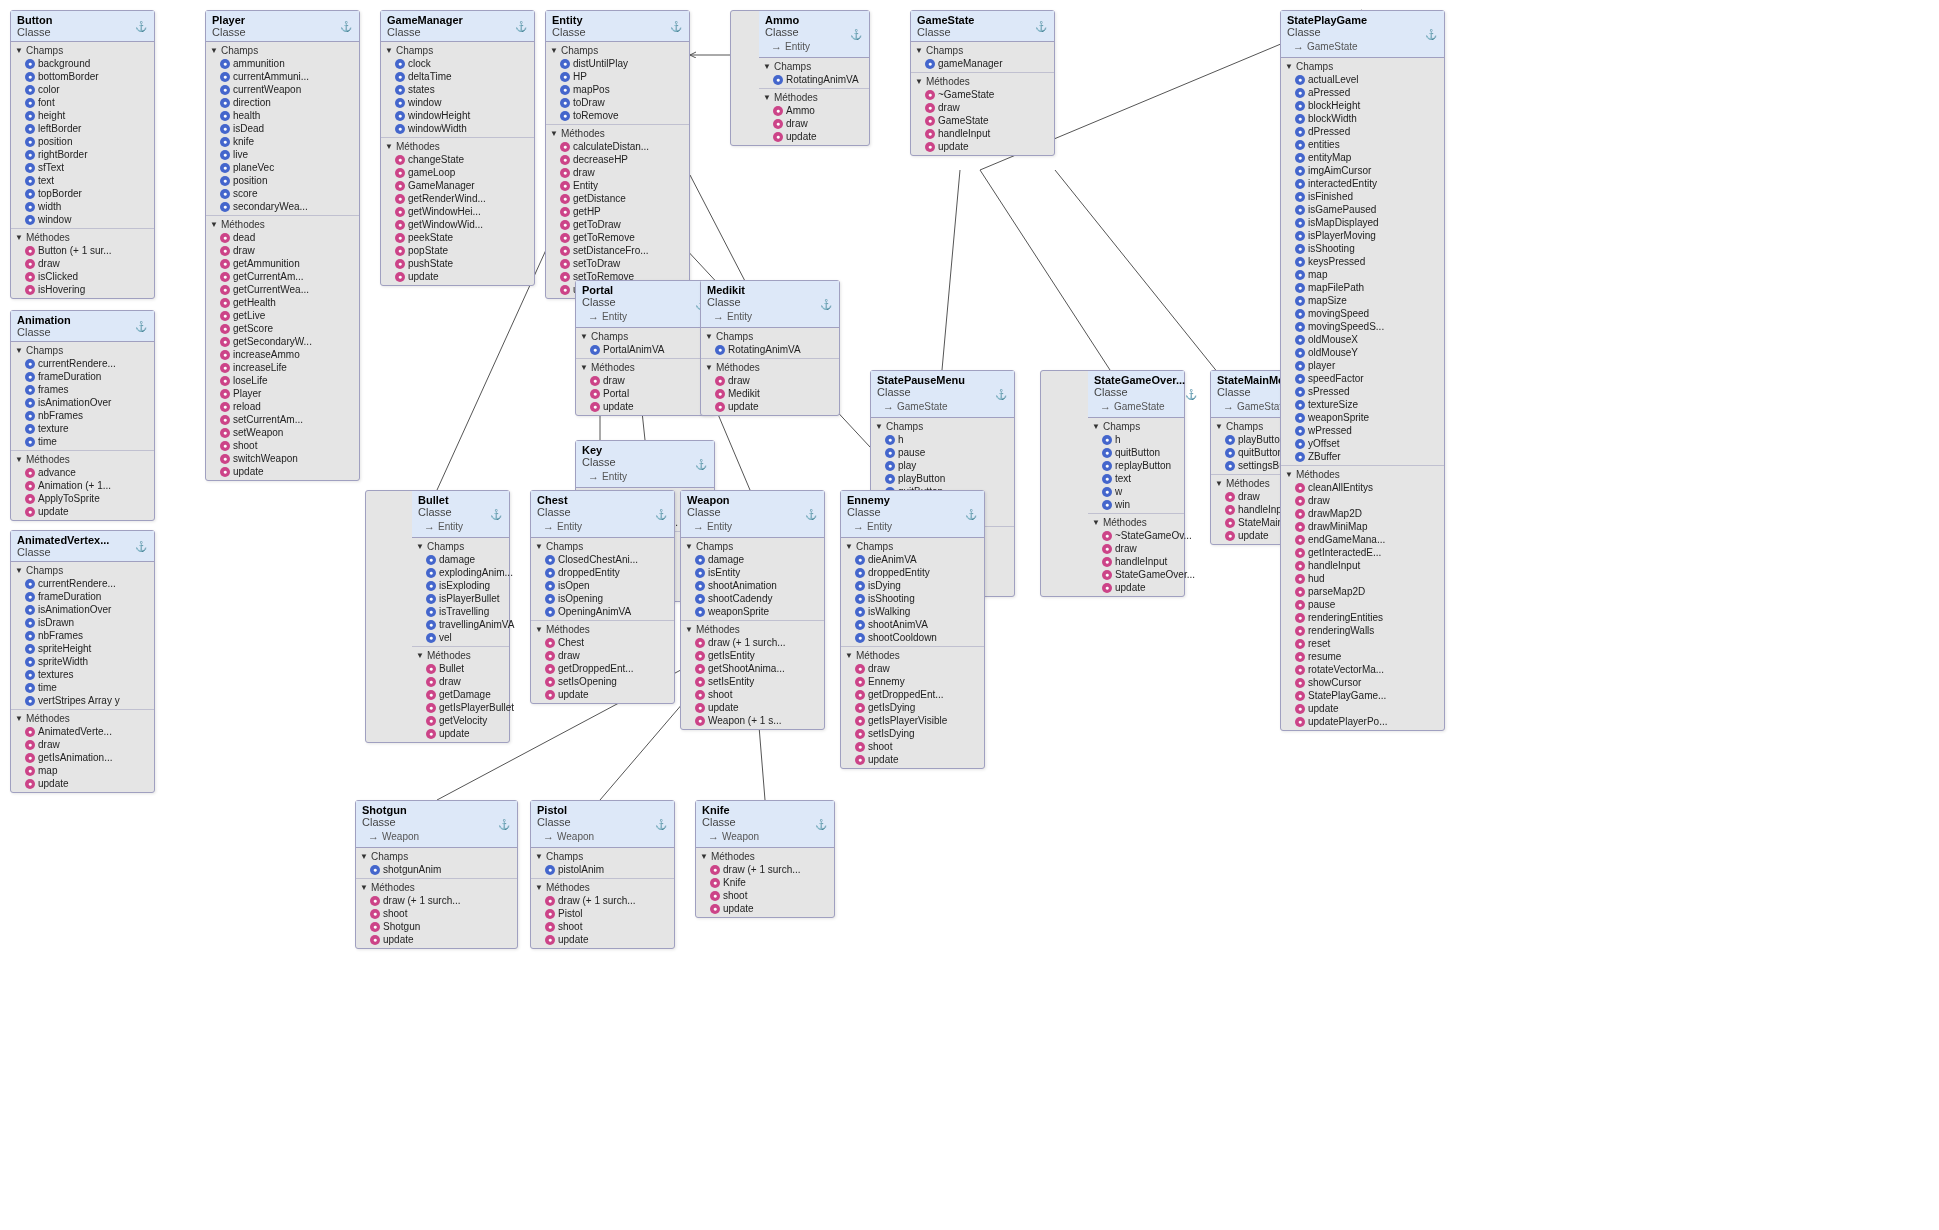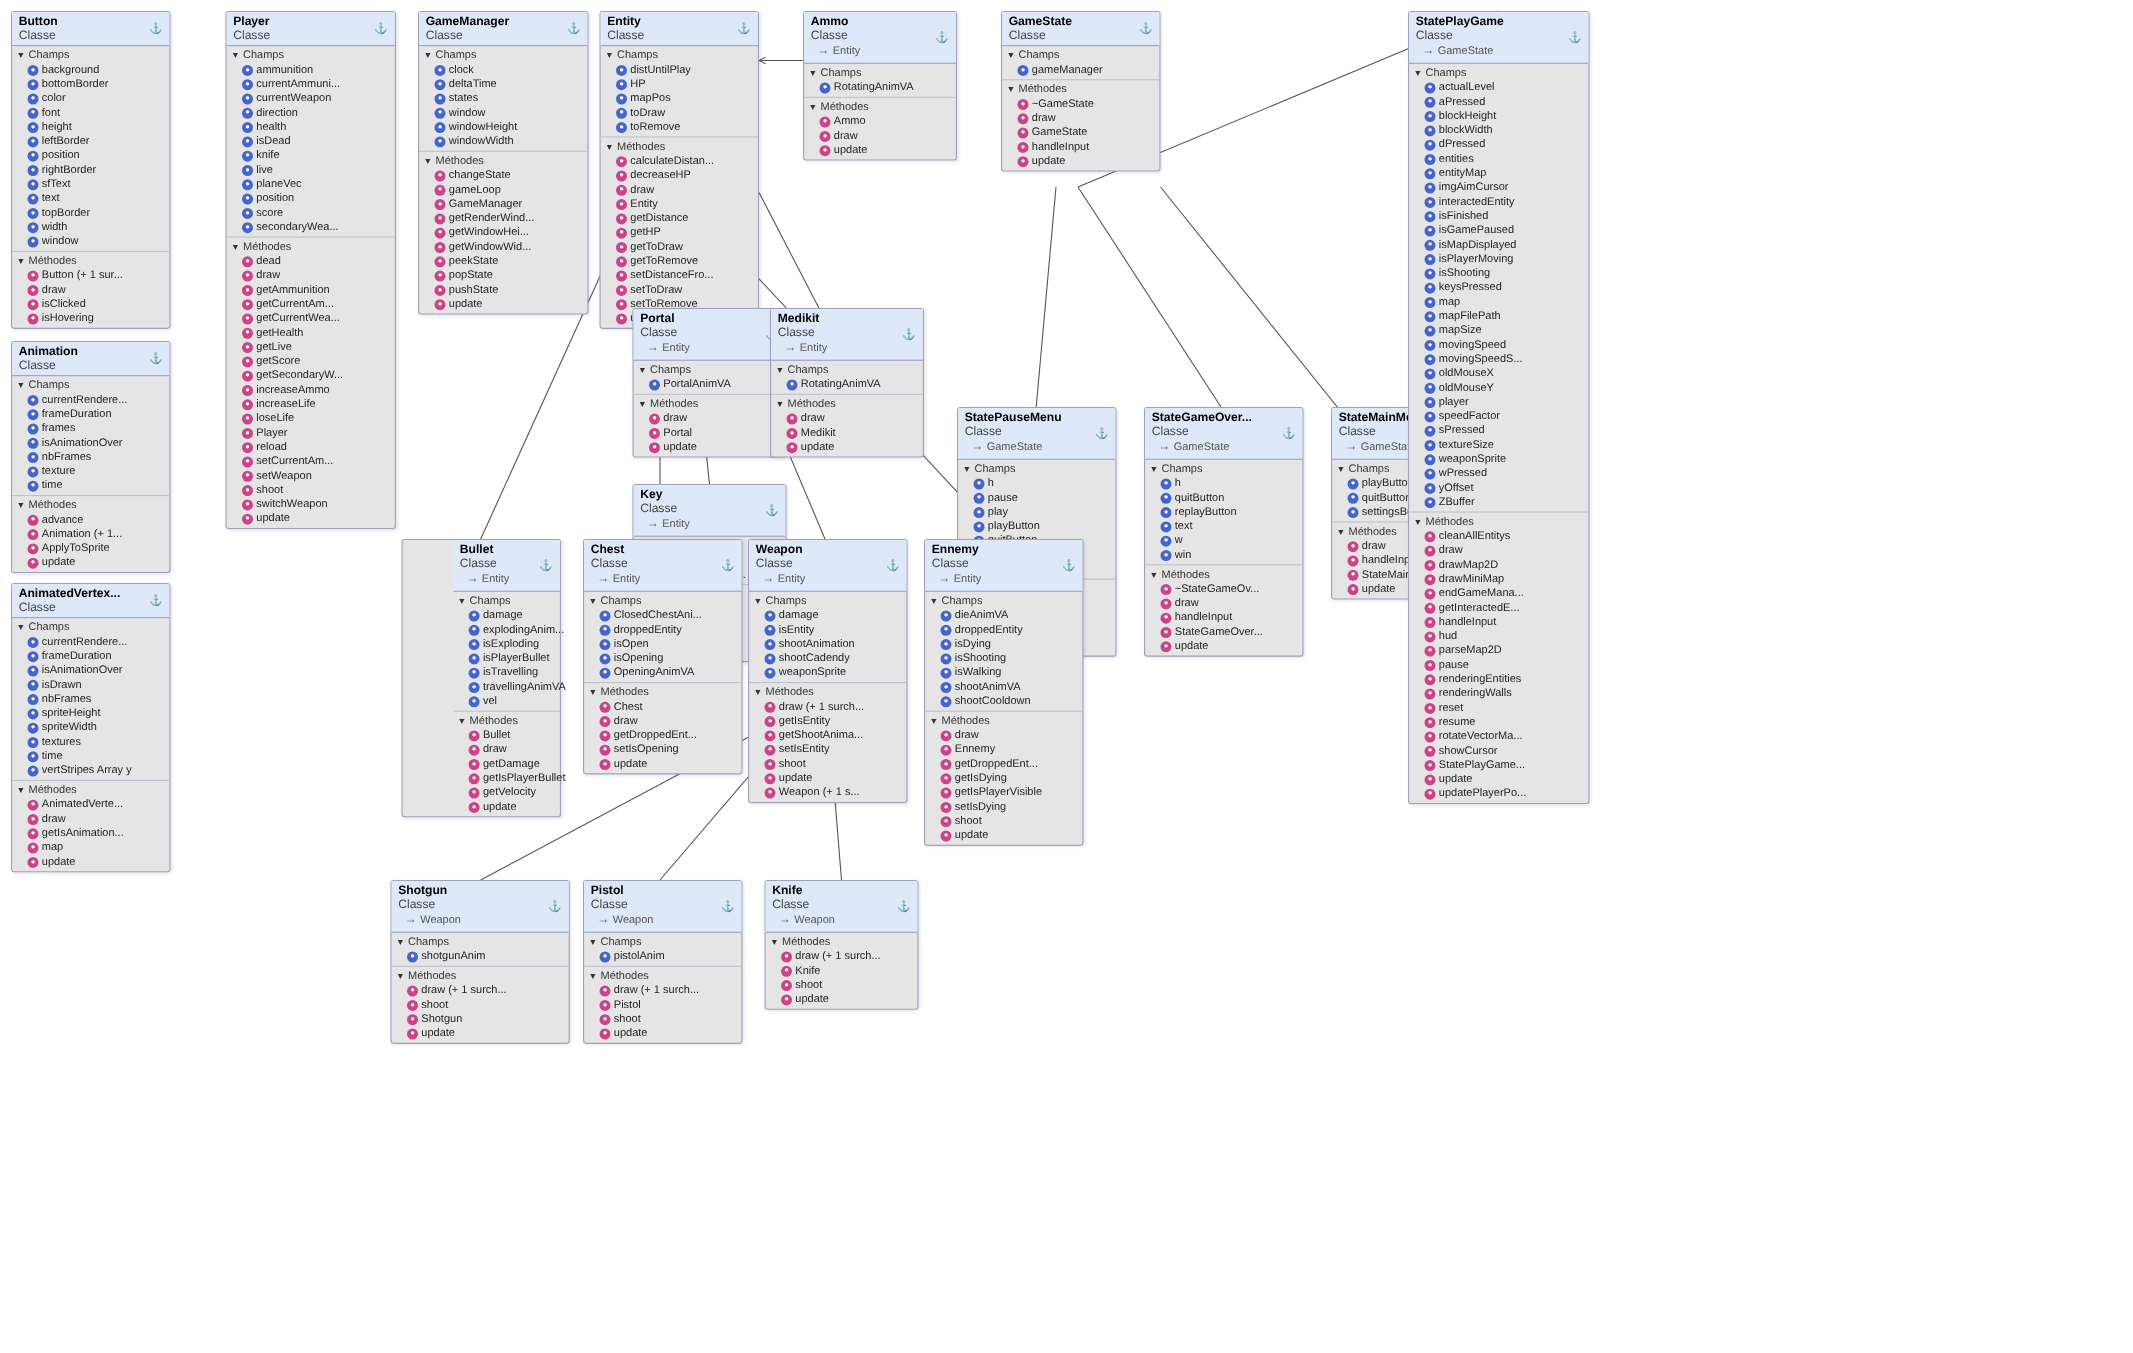--- a/index.html
+++ b/index.html
@@ -753,21 +753,21 @@
         <div class="uml-item">
           <span class="icon-circle icon-pink">●</span>
           <span>Key</span>
         </div>
         <div class="uml-item">
           <span class="icon-circle icon-pink">●</span>
           <span>update</span>
         </div>
       </div>
     </div>
-    <div class="uml-card" style="left: 730px; top: 10px; width: 140px;">
+    <div class="uml-card" style="left: 730px; top: 10px; width: 140px; padding-left: 28px;">
       <div class="uml-card-header">
     <div>
       <div class="card-title">Ammo</div>
       <div class="card-type">Classe</div>
       <div class="inheritance-label"><span style="font-size:11px">→</span> Entity</div>
     </div>
     <span class="anchor-icon">⚓</span>
   </div>
       <div class="uml-section">
         <div class="section-label"><span class="triangle">▼</span> Champs</div>
@@ -917,21 +917,21 @@
         <div class="uml-item">
           <span class="icon-circle icon-pink">●</span>
           <span>handleInput</span>
         </div>
         <div class="uml-item">
           <span class="icon-circle icon-pink">●</span>
           <span>StatePauseMenu</span>
         </div>
       </div>
     </div>
-    <div class="uml-card" style="left: 1040px; top: 370px; width: 145px;">
+    <div class="uml-card" style="left: 1040px; top: 370px; width: 145px; padding-left: 47px;">
       <div class="uml-card-header">
     <div>
       <div class="card-title">StateGameOver...</div>
       <div class="card-type">Classe</div>
       <div class="inheritance-label"><span style="font-size:11px">→</span> GameState</div>
     </div>
     <span class="anchor-icon">⚓</span>
   </div>
       <div class="uml-section">
         <div class="section-label"><span class="triangle">▼</span> Champs</div>

